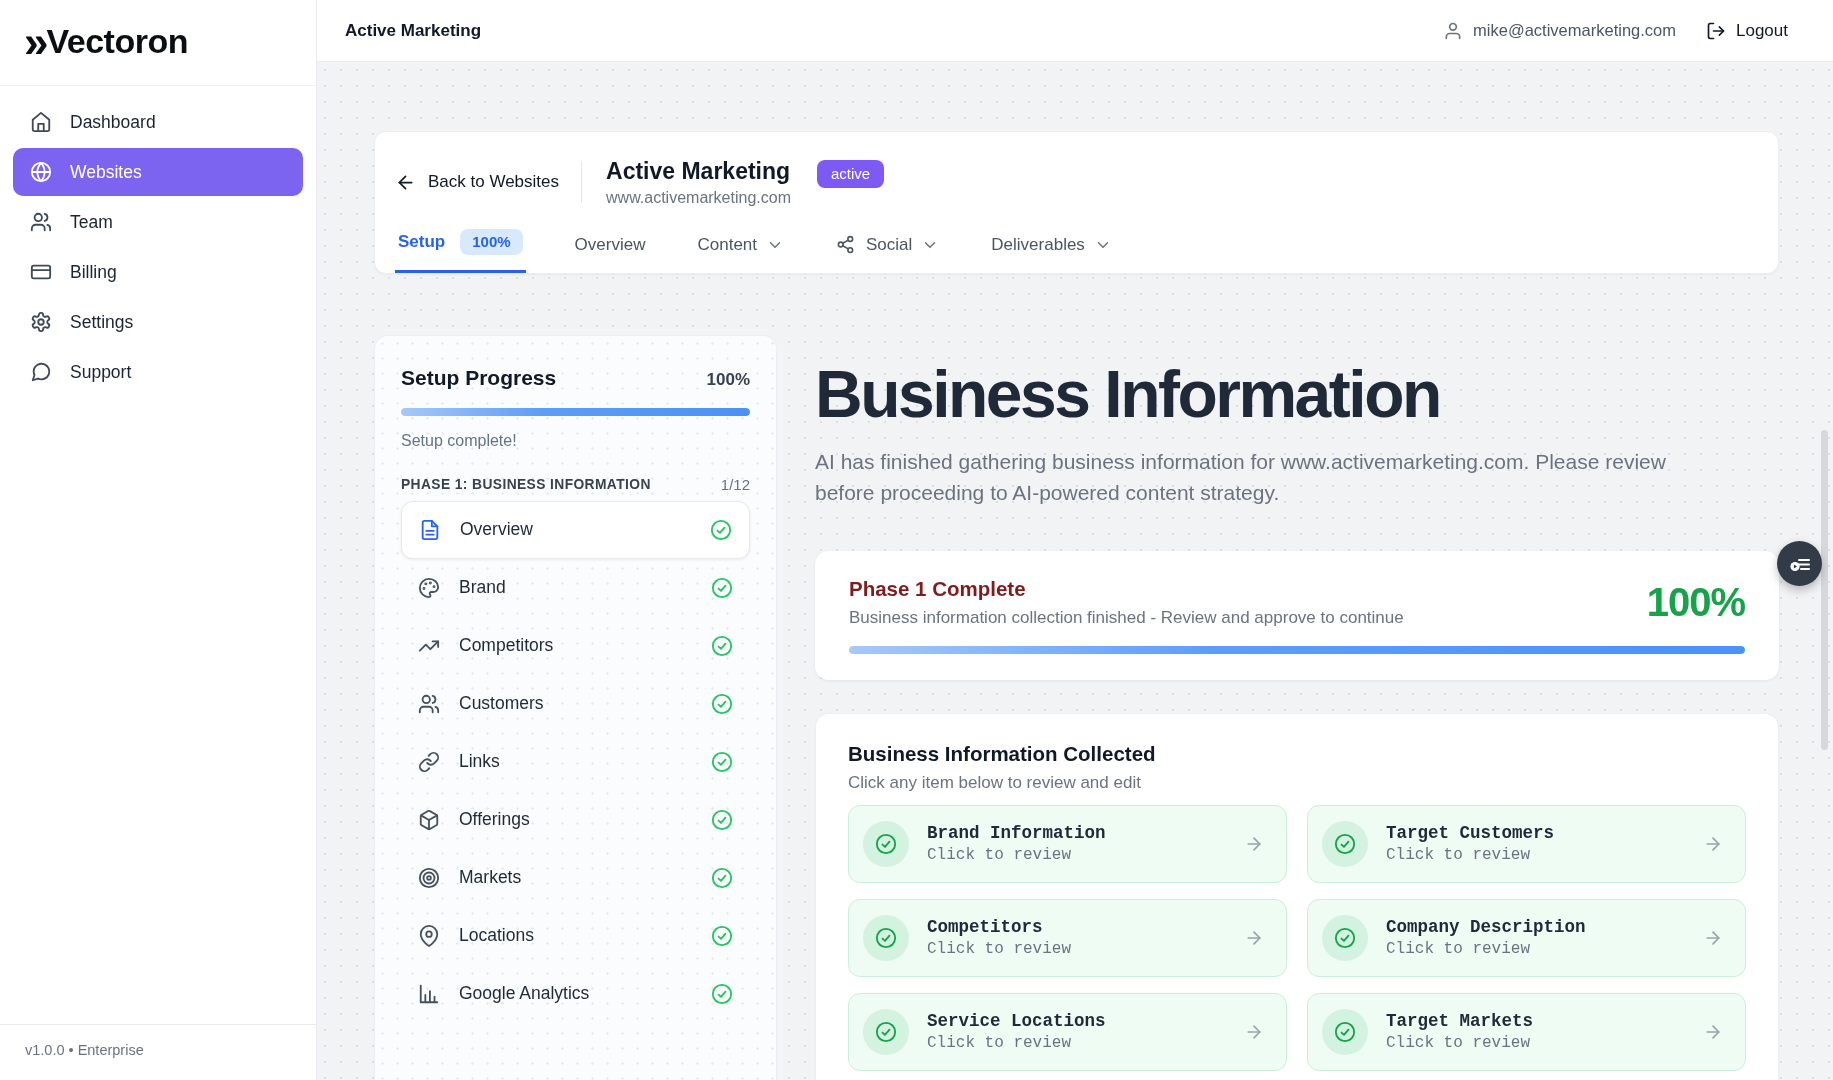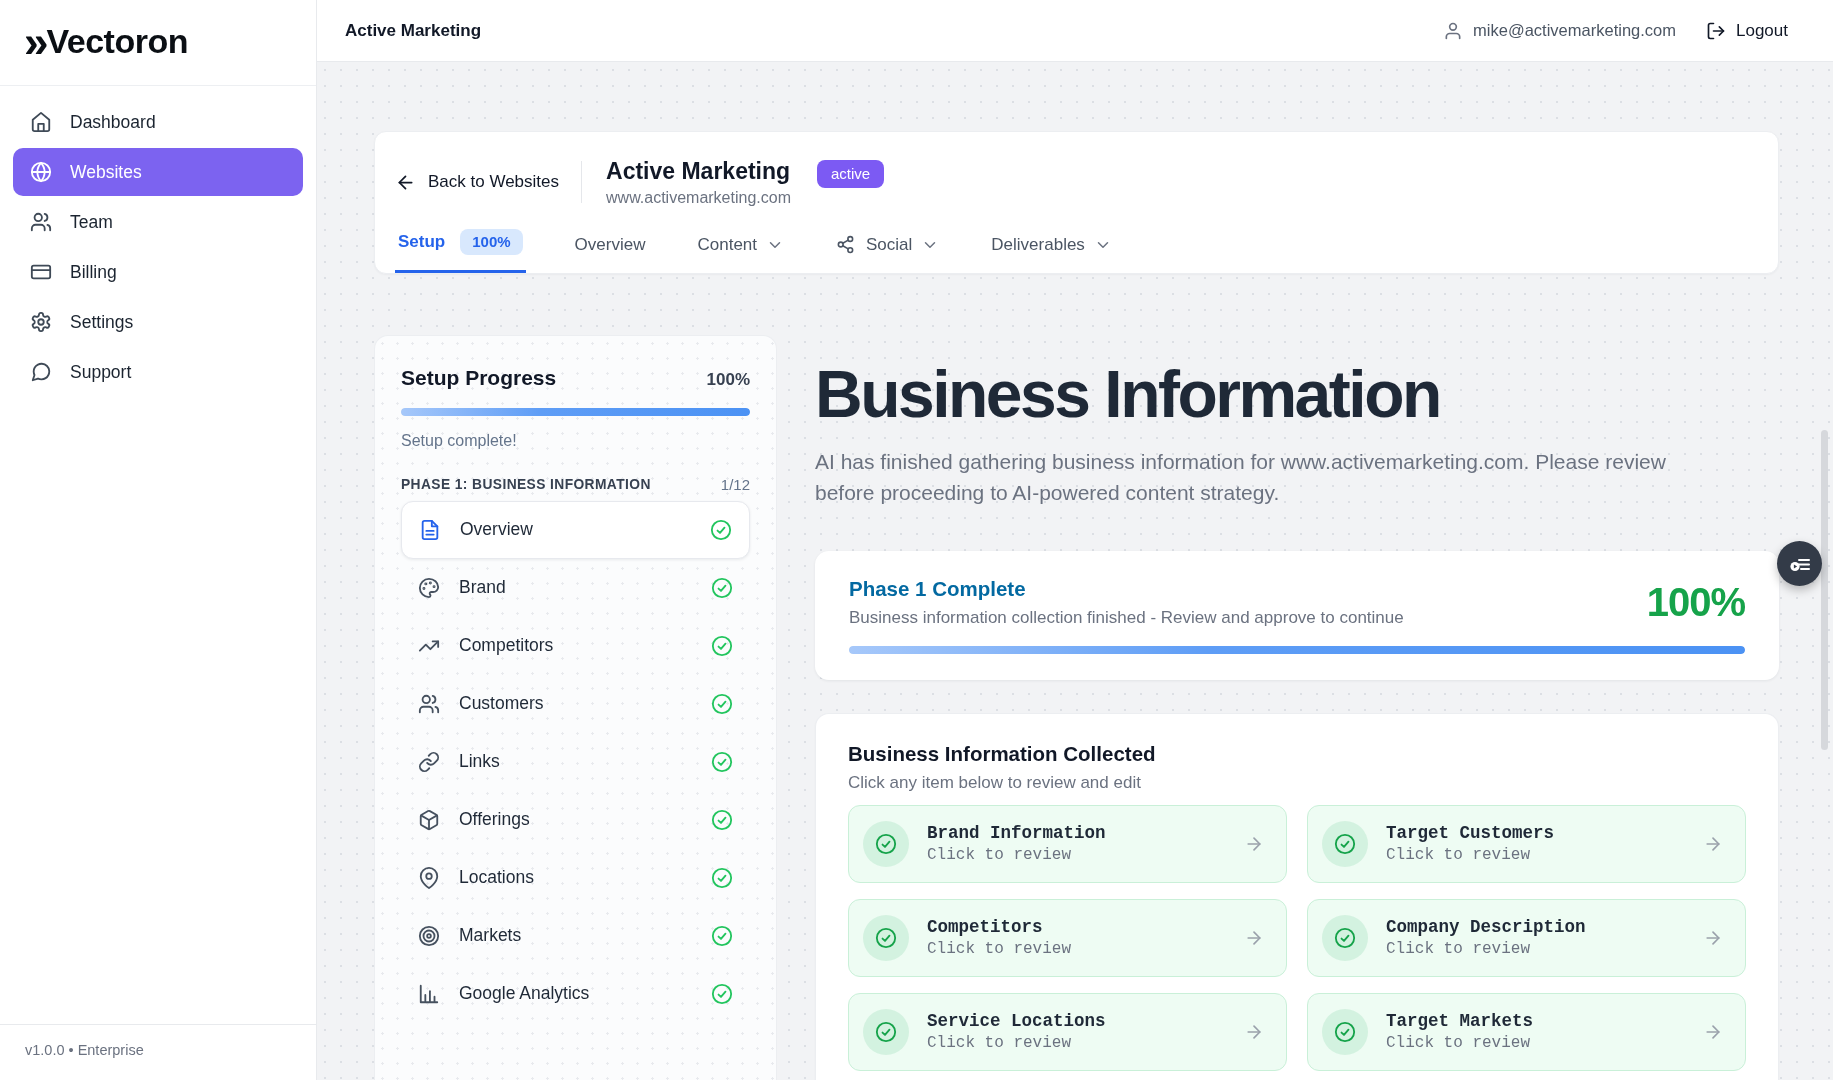--- a/index.html
+++ b/index.html
@@ -131,21 +131,21 @@
     margin-top:24px; font-size:66px; font-weight:800; letter-spacing:-2.5px;
     color:#1f2937; line-height:1.08;
   }
   .page-desc { margin-top:16px; font-size:21px; line-height:1.5; color:#6b7280; max-width:905px; }
 
   .phase-card {
     margin-top:42px; background:#ffffff; border-radius:14px;
     box-shadow:0 1px 3px rgba(16,24,40,0.07); padding:26px 34px 26px;
   }
   .phase-card-head { display:flex; align-items:center; justify-content:space-between; }
-  .phase-card-title { font-size:20.5px; font-weight:700; color:#0369a1; }
+  .phase-card-title { font-size:20.5px; font-weight:700; color:#7f1d1d; }
   .phase-card-sub { margin-top:7px; font-size:17px; color:#6b7280; }
   .phase-card-percent { font-size:40px; font-weight:800; color:#16a34a; letter-spacing:-1px; }
   .phase-card .progress-track { margin-top:18px; }
 
   .collected-card {
     margin-top:33px; background:#ffffff; border-radius:14px 14px 0 0;
     border:1px solid #eceef1; border-bottom:none;
     box-shadow:0 1px 2px rgba(16,24,40,0.04); padding:28px 32px 32px; height:430px;
   }
   .collected-title { font-size:20.5px; font-weight:700; color:#111827; }
@@ -464,32 +464,32 @@
               <svg class="it-ic" width="22" height="22" fill="none" stroke="currentColor" stroke-width="2" stroke-linecap="round" stroke-linejoin="round">
                   <use href="#i-package"></use>
                 </svg>
               <span class="it-label">Offerings</span>
               <svg class="it-check" width="22" height="22" fill="none" stroke="currentColor" stroke-width="2" stroke-linecap="round" stroke-linejoin="round">
                   <use href="#i-check-circle"></use>
                 </svg>
             </div>
             <div class="setup-item">
               <svg class="it-ic" width="22" height="22" fill="none" stroke="currentColor" stroke-width="2" stroke-linecap="round" stroke-linejoin="round">
+                  <use href="#i-target"></use>
+                </svg>
+              <span class="it-label">Markets</span>
+              <svg class="it-check" width="22" height="22" fill="none" stroke="currentColor" stroke-width="2" stroke-linecap="round" stroke-linejoin="round">
+                  <use href="#i-check-circle"></use>
+                </svg>
+            </div>
+            <div class="setup-item">
+              <svg class="it-ic" width="22" height="22" fill="none" stroke="currentColor" stroke-width="2" stroke-linecap="round" stroke-linejoin="round">
                   <use href="#i-map-pin"></use>
                 </svg>
               <span class="it-label">Locations</span>
-              <svg class="it-check" width="22" height="22" fill="none" stroke="currentColor" stroke-width="2" stroke-linecap="round" stroke-linejoin="round">
-                  <use href="#i-check-circle"></use>
-                </svg>
-            </div>
-            <div class="setup-item">
-              <svg class="it-ic" width="22" height="22" fill="none" stroke="currentColor" stroke-width="2" stroke-linecap="round" stroke-linejoin="round">
-                  <use href="#i-target"></use>
-                </svg>
-              <span class="it-label">Markets</span>
               <svg class="it-check" width="22" height="22" fill="none" stroke="currentColor" stroke-width="2" stroke-linecap="round" stroke-linejoin="round">
                   <use href="#i-check-circle"></use>
                 </svg>
             </div>
             <div class="setup-item">
               <svg class="it-ic" width="22" height="22" fill="none" stroke="currentColor" stroke-width="2" stroke-linecap="round" stroke-linejoin="round">
                   <use href="#i-bar-chart"></use>
                 </svg>
               <span class="it-label">Google Analytics</span>
               <svg class="it-check" width="22" height="22" fill="none" stroke="currentColor" stroke-width="2" stroke-linecap="round" stroke-linejoin="round">

